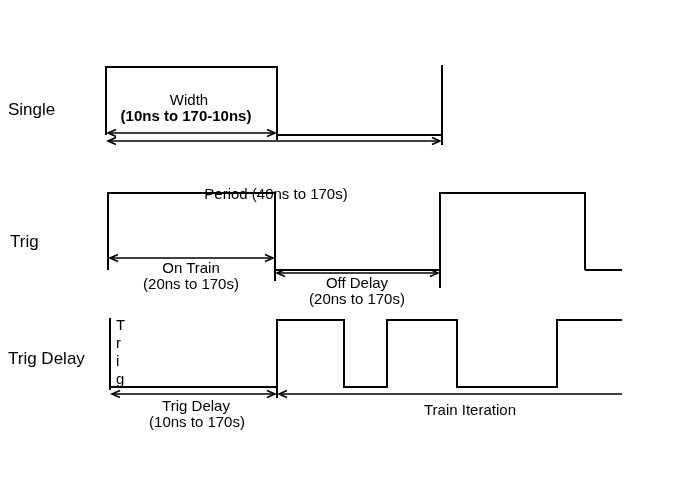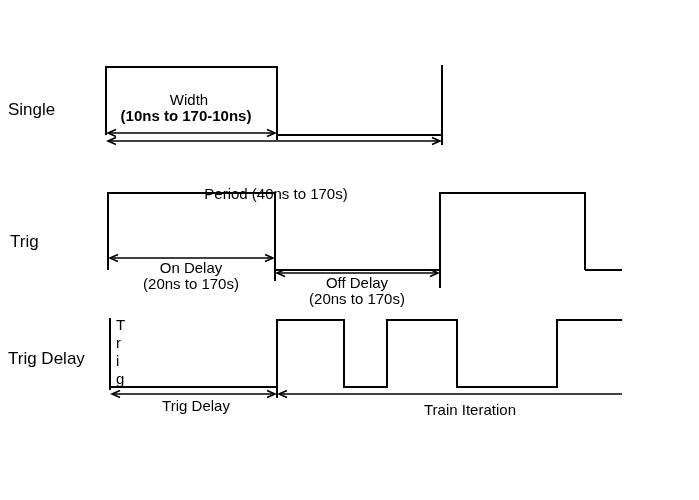--- a/index.html
+++ b/index.html
@@ -105,27 +105,28 @@
   </svg>
 
   <div class="lbl row-label" style="left:8px; top:100px;">Single</div>
   <div class="lbl row-label" style="left:10px; top:232px;">Trig</div>
   <div class="lbl row-label" style="left:8px; top:349px;">Trig Delay</div>
 
   <div class="lbl anno" style="left:189px; top:92px;">Width</div>
   <div class="lbl anno" style="left:186px; top:108px;font-weight:bold;">(10ns to 170-10ns)</div>
   <div class="lbl anno" style="left:276px; top:142px;margin-top:44px;">Period (40ns to 170s)</div>
 
-  <div class="lbl anno" style="left:191px; top:260px;">On Delay</div>
+  <div class="lbl anno" style="left:191px; top:260px;">On Train</div>
   <div class="lbl anno" style="left:191px; top:276px;">(20ns to 170s)</div>
   <div class="lbl anno" style="left:357px; top:275px;">Off Delay</div>
   <div class="lbl anno" style="left:357px; top:291px;">(20ns to 170s)</div>
 
   <div class="vert-text">
     <span>T</span>
     <span>r</span>
     <span>i</span>
     <span>g</span>
   </div>
   <div class="lbl anno" style="left:196px; top:398px;">Trig Delay</div>
+  <div class="lbl anno" style="left:197px; top:414px;">(10ns to 170s)</div>
   <div class="lbl anno" style="left:470px; top:402px;">Train Iteration</div>
 
 </div>
 
 </body></html>

